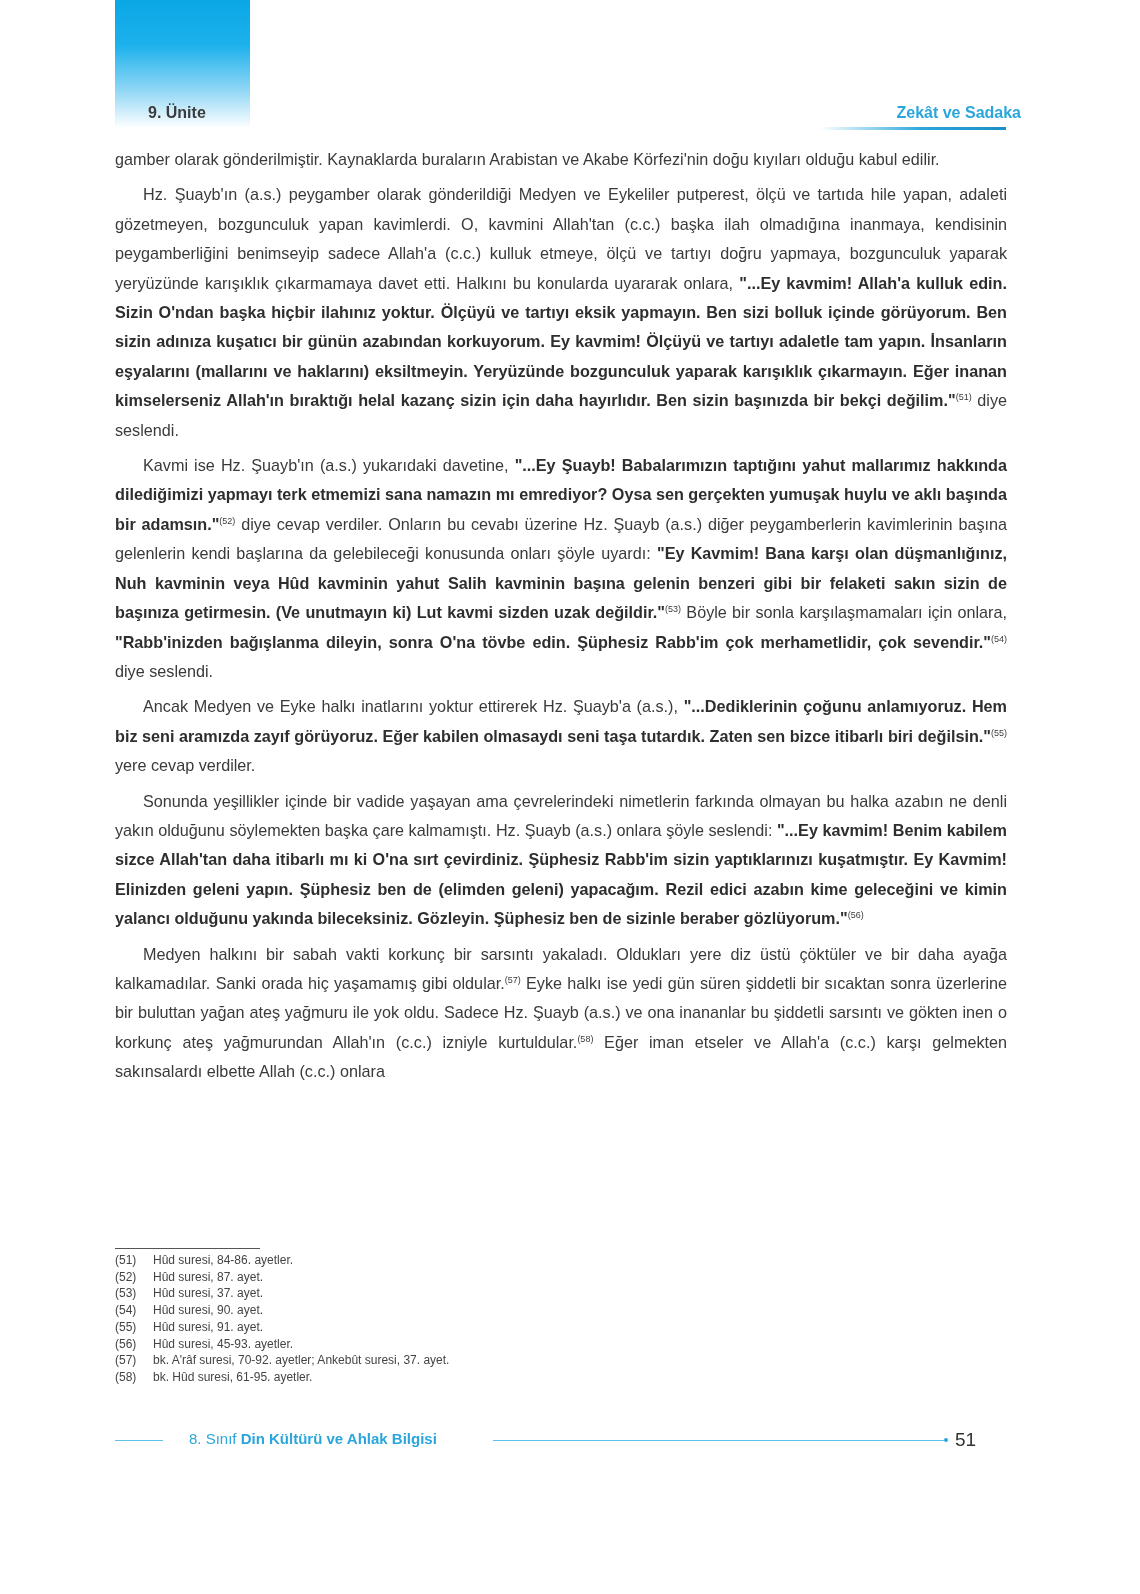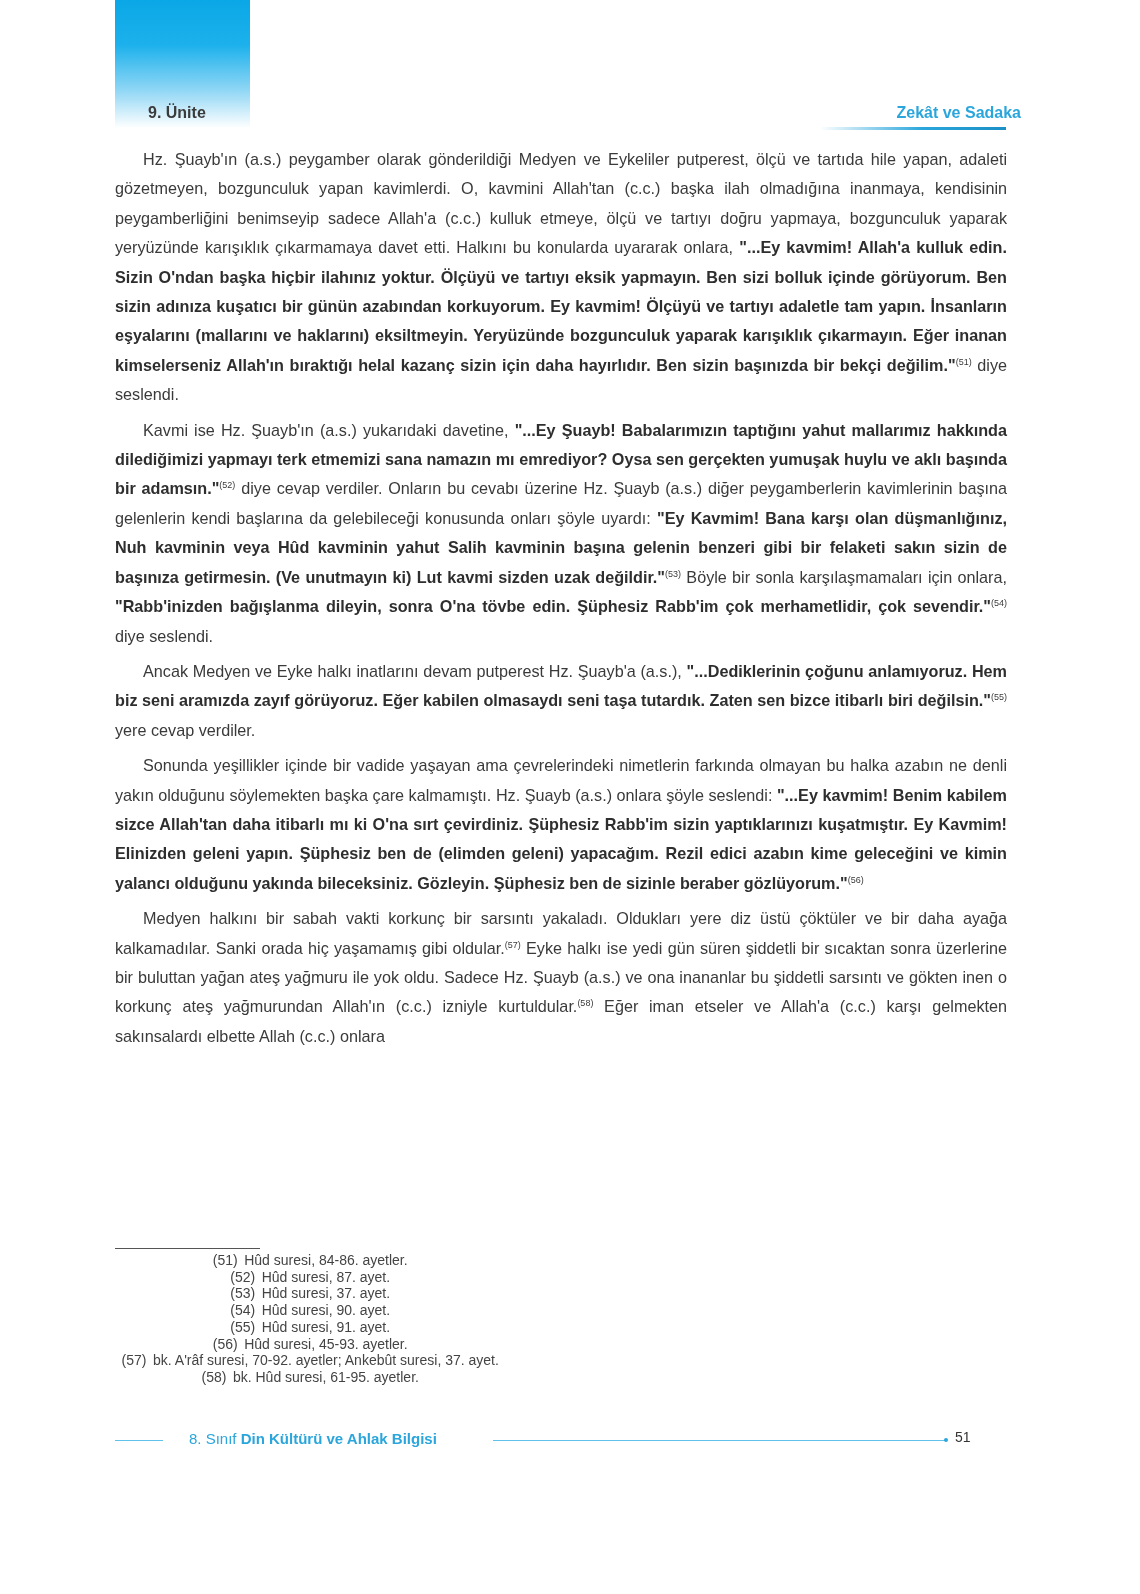--- a/index.html
+++ b/index.html
@@ -13,43 +13,44 @@
     color: #2aa6dc; }
   .section-rule { position: absolute; left: 820px; top: 127px; width: 186px; height: 3px;
     background: linear-gradient(to right, rgba(42,166,220,0) 0%, #2aa6dc 55%, #1b8fc6 100%); }
   .content { position: absolute; left: 115px; top: 145px; width: 892px;
     font-size: 16.2px; line-height: 29.4px; text-align: justify; }
   .content p { margin: 0 0 6px 0; text-indent: 28px; }
   .content p.cont { text-indent: 0; }
   .content b { font-weight: bold; color: #2e2e2e; }
   sup { font-size: 9px; line-height: 0; vertical-align: 6px; }
   .fn-rule { position: absolute; left: 115px; top: 1248px; width: 145px; height: 1px; background: #555; }
-  .footnotes { position: absolute; left: 115px; top: 1252px; font-size: 14px; line-height: 16.7px; color: #444; text-align: center; }
+  .footnotes { position: absolute; left: 115px; top: 1252px; font-size: 12px; line-height: 16.7px; color: #444; }
   .footnotes .fn { white-space: nowrap; }
   .footnotes .fn-num { display: inline-block; width: 38px; }
   .footer { position: absolute; left: 115px; top: 1428px; width: 892px; height: 24px; }
   .footer .rule-left { position: absolute; left: 0; top: 12px; width: 48px; height: 1px; background: #5fc2ea; }
   .footer .book-title { position: absolute; left: 74px; top: 2px; font-size: 15px; color: #2aa6dc; white-space: nowrap; }
   .footer .book-title b { font-weight: bold; }
   .footer .rule-right { position: absolute; left: 378px; top: 12px; width: 452px; height: 1px; background: #5fc2ea; }
   .footer .dot { position: absolute; left: 829px; top: 10px; width: 4px; height: 4px; border-radius: 2px; background: #2aa6dc; }
-  .footer .page-num { position: absolute; left: 840px; top: 1px; font-size: 14px; color: #333; }
+  .footer .page-num { position: absolute; left: 840px; top: 1px; font-size: 19px; color: #333; }
 </style>
 </head>
 <body>
 
 <div class="unit-tab"></div>
 <div class="unit-label">9. Ünite</div>
 <div class="section-title">Zekât ve Sadaka</div>
 <div class="section-rule"></div>
 
 <div class="content" id="content">
+    <p class="cont"><span>gamber olarak gönderilmiştir. Kaynaklarda buraların Arabistan ve Akabe Körfezi'nin doğu kıyıları olduğu kabul edilir.</span></p>
     <p><span>Hz. Şuayb'ın (a.s.) peygamber olarak gönderildiği Medyen ve Eykeliler putperest, ölçü ve tartıda hile yapan, adaleti gözetmeyen, bozgunculuk yapan kavimlerdi. O, kavmini Allah'tan (c.c.) başka ilah olmadığına inanmaya, kendisinin peygamberliğini benimseyip sadece Allah'a (c.c.) kulluk etmeye, ölçü ve tartıyı doğru yapmaya, bozgunculuk yaparak yeryüzünde karışıklık çıkarmamaya davet etti. Halkını bu konularda uyararak onlara, </span><b>"...Ey kavmim! Allah'a kulluk edin. Sizin O'ndan başka hiçbir ilahınız yoktur. Ölçüyü ve tartıyı eksik yapmayın. Ben sizi bolluk içinde görüyorum. Ben sizin adınıza kuşatıcı bir günün azabından korkuyorum. Ey kavmim! Ölçüyü ve tartıyı adaletle tam yapın. İnsanların eşyalarını (mallarını ve haklarını) eksiltmeyin. Yeryüzünde bozgunculuk yaparak karışıklık çıkarmayın. Eğer inanan kimselerseniz Allah'ın bıraktığı helal kazanç sizin için daha hayırlıdır. Ben sizin başınızda bir bekçi değilim."</b><sup>(51)</sup><span> diye seslendi.</span></p>
     <p><span>Kavmi ise Hz. Şuayb'ın (a.s.) yukarıdaki davetine, </span><b>"...Ey Şuayb! Babalarımızın taptığını yahut mallarımız hakkında dilediğimizi yapmayı terk etmemizi sana namazın mı emrediyor? Oysa sen gerçekten yumuşak huylu ve aklı başında bir adamsın."</b><sup>(52)</sup><span> diye cevap verdiler. Onların bu cevabı üzerine Hz. Şuayb (a.s.) diğer peygamberlerin kavimlerinin başına gelenlerin kendi başlarına da gelebileceği konusunda onları şöyle uyardı: </span><b>"Ey Kavmim! Bana karşı olan düşmanlığınız, Nuh kavminin veya Hûd kavminin yahut Salih kavminin başına gelenin benzeri gibi bir felaketi sakın sizin de başınıza getirmesin. (Ve unutmayın ki) Lut kavmi sizden uzak değildir."</b><sup>(53)</sup><span> Böyle bir sonla karşılaşmamaları için onlara, </span><b>"Rabb'inizden bağışlanma dileyin, sonra O'na tövbe edin. Şüphesiz Rabb'im çok merhametlidir, çok sevendir."</b><sup>(54)</sup><span> diye seslendi.</span></p>
-    <p><span>Ancak Medyen ve Eyke halkı inatlarını devam putperest Hz. Şuayb'a (a.s.), </span><b>"...Dediklerinin çoğunu anlamıyoruz. Hem biz seni aramızda zayıf görüyoruz. Eğer kabilen olmasaydı seni taşa tutardık. Zaten sen bizce itibarlı biri değilsin."</b><sup>(55)</sup><span> yere cevap verdiler.</span></p>
+    <p><span>Ancak Medyen ve Eyke halkı inatlarını yoktur ettirerek Hz. Şuayb'a (a.s.), </span><b>"...Dediklerinin çoğunu anlamıyoruz. Hem biz seni aramızda zayıf görüyoruz. Eğer kabilen olmasaydı seni taşa tutardık. Zaten sen bizce itibarlı biri değilsin."</b><sup>(55)</sup><span> yere cevap verdiler.</span></p>
     <p><span>Sonunda yeşillikler içinde bir vadide yaşayan ama çevrelerindeki nimetlerin farkında olmayan bu halka azabın ne denli yakın olduğunu söylemekten başka çare kalmamıştı. Hz. Şuayb (a.s.) onlara şöyle seslendi: </span><b>"...Ey kavmim! Benim kabilem sizce Allah'tan daha itibarlı mı ki O'na sırt çevirdiniz. Şüphesiz Rabb'im sizin yaptıklarınızı kuşatmıştır. Ey Kavmim! Elinizden geleni yapın. Şüphesiz ben de (elimden geleni) yapacağım. Rezil edici azabın kime geleceğini ve kimin yalancı olduğunu yakında bileceksiniz. Gözleyin. Şüphesiz ben de sizinle beraber gözlüyorum."</b><sup>(56)</sup></p>
     <p><span>Medyen halkını bir sabah vakti korkunç bir sarsıntı yakaladı. Oldukları yere diz üstü çöktüler ve bir daha ayağa kalkamadılar. Sanki orada hiç yaşamamış gibi oldular.</span><sup>(57)</sup><span> Eyke halkı ise yedi gün süren şiddetli bir sıcaktan sonra üzerlerine bir buluttan yağan ateş yağmuru ile yok oldu. Sadece Hz. Şuayb (a.s.) ve ona inananlar bu şiddetli sarsıntı ve gökten inen o korkunç ateş yağmurundan Allah'ın (c.c.) izniyle kurtuldular.</span><sup>(58)</sup><span> Eğer iman etseler ve Allah'a (c.c.) karşı gelmekten sakınsalardı elbette Allah (c.c.) onlara</span></p>
   </div>
 
 <div class="fn-rule"></div>
 <div class="footnotes" id="footnotes">
     <div class="fn"><span class="fn-num">(51)</span><span>Hûd suresi, 84-86. ayetler.</span></div>
     <div class="fn"><span class="fn-num">(52)</span><span>Hûd suresi, 87. ayet.</span></div>
     <div class="fn"><span class="fn-num">(53)</span><span>Hûd suresi, 37. ayet.</span></div>
     <div class="fn"><span class="fn-num">(54)</span><span>Hûd suresi, 90. ayet.</span></div>

